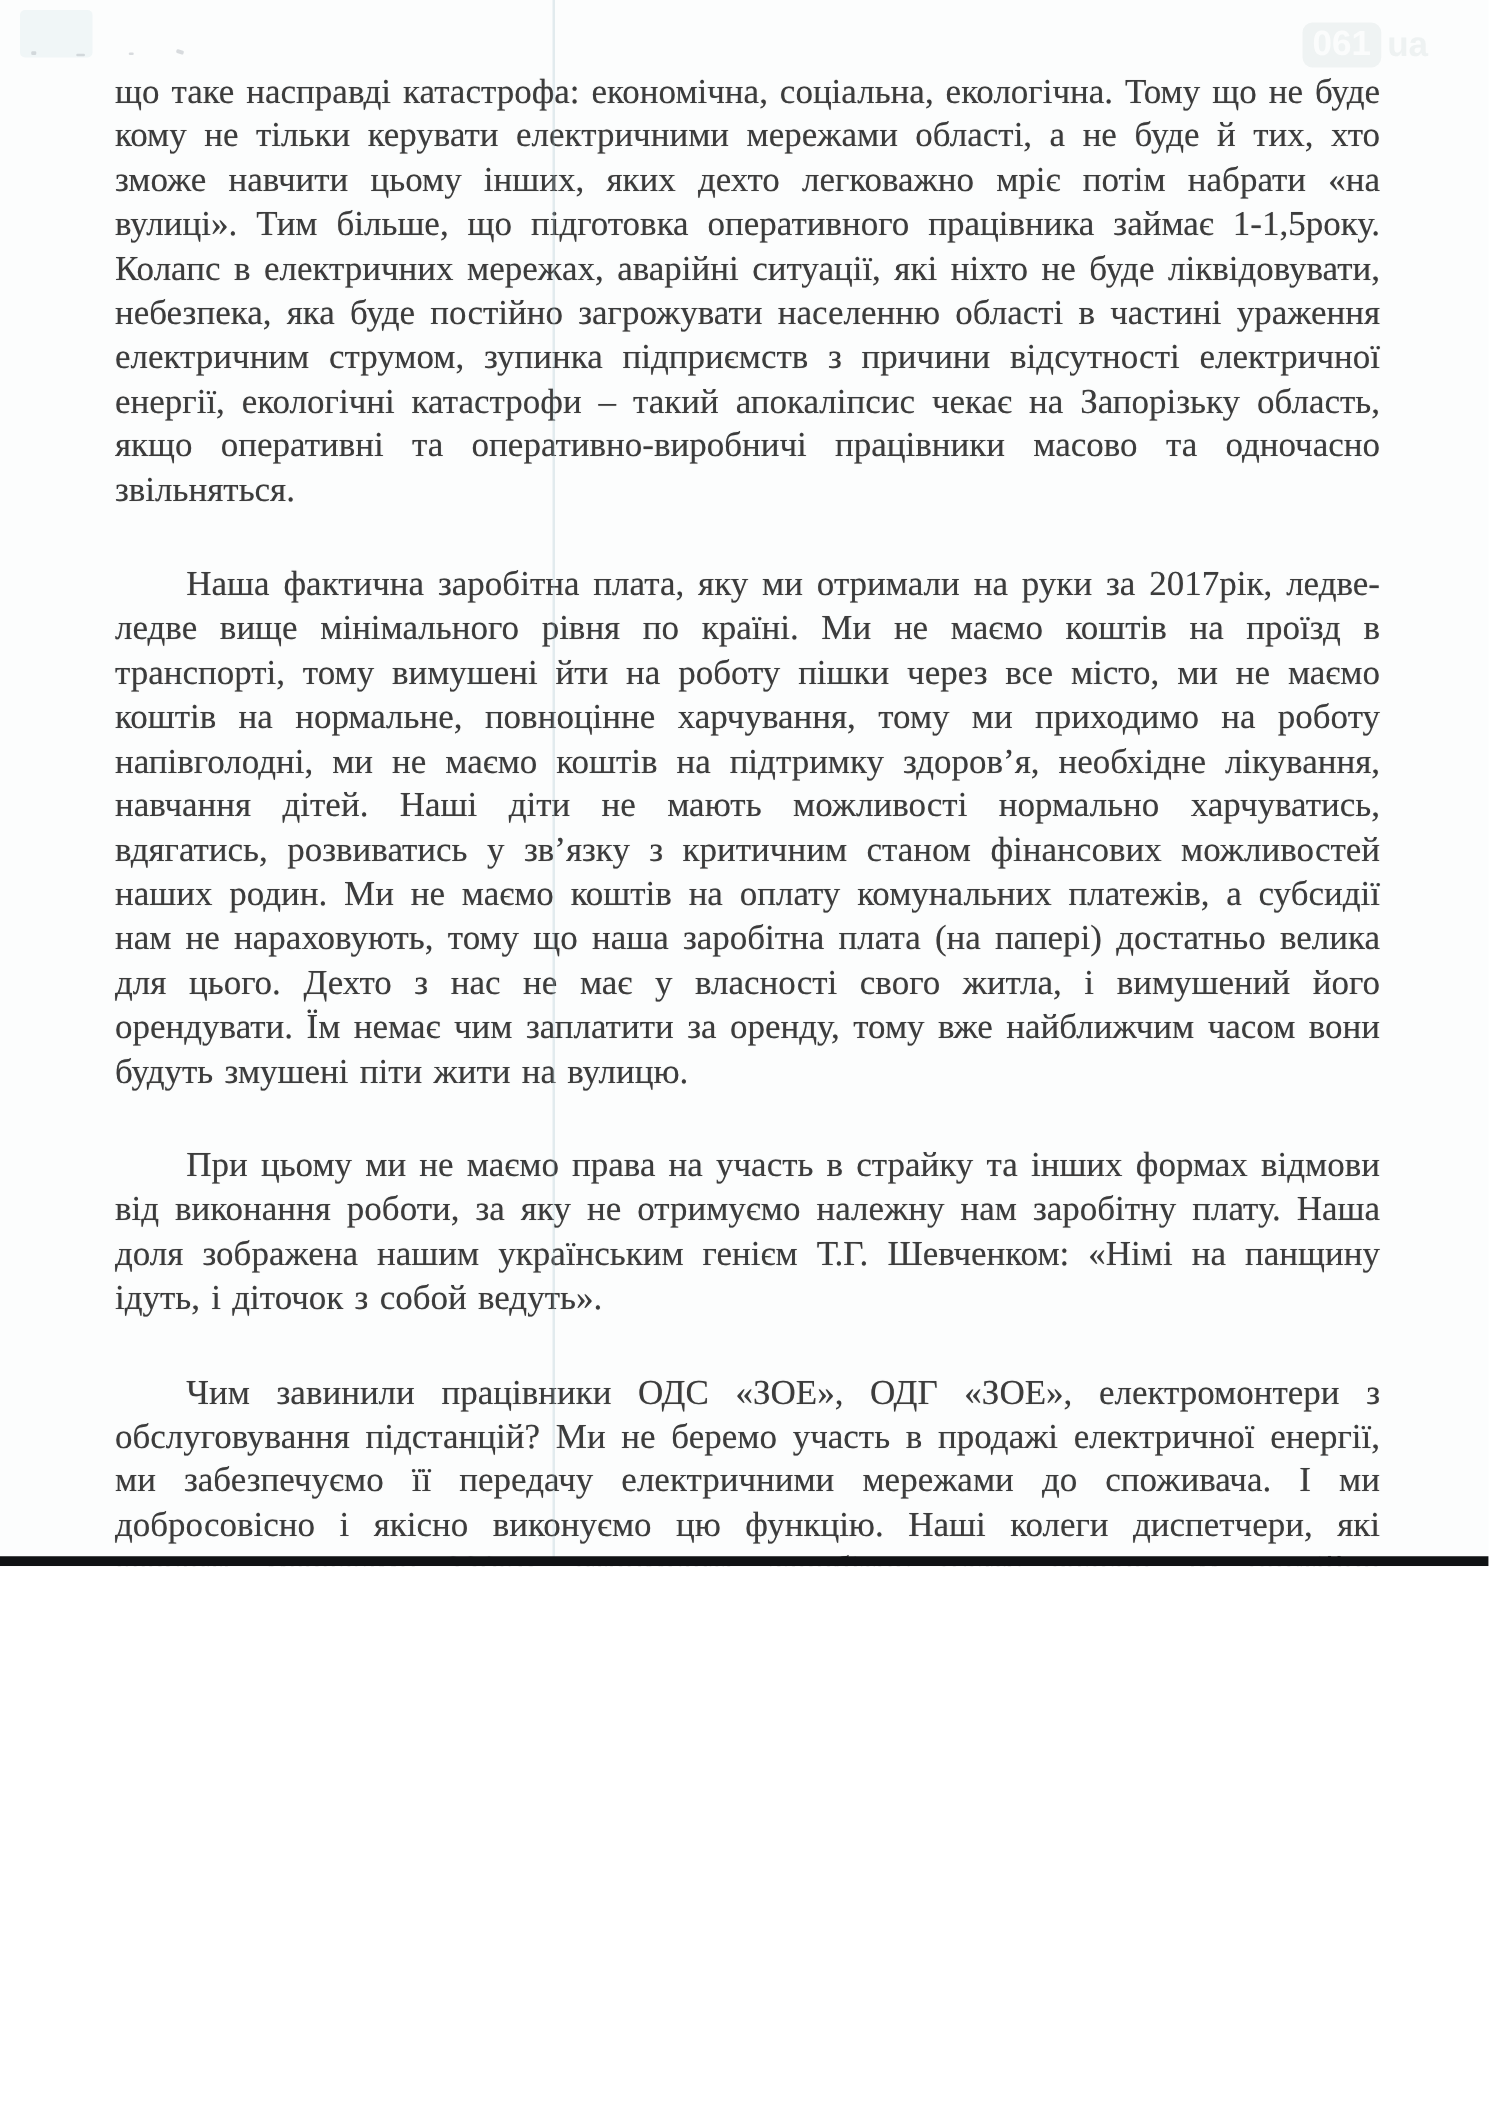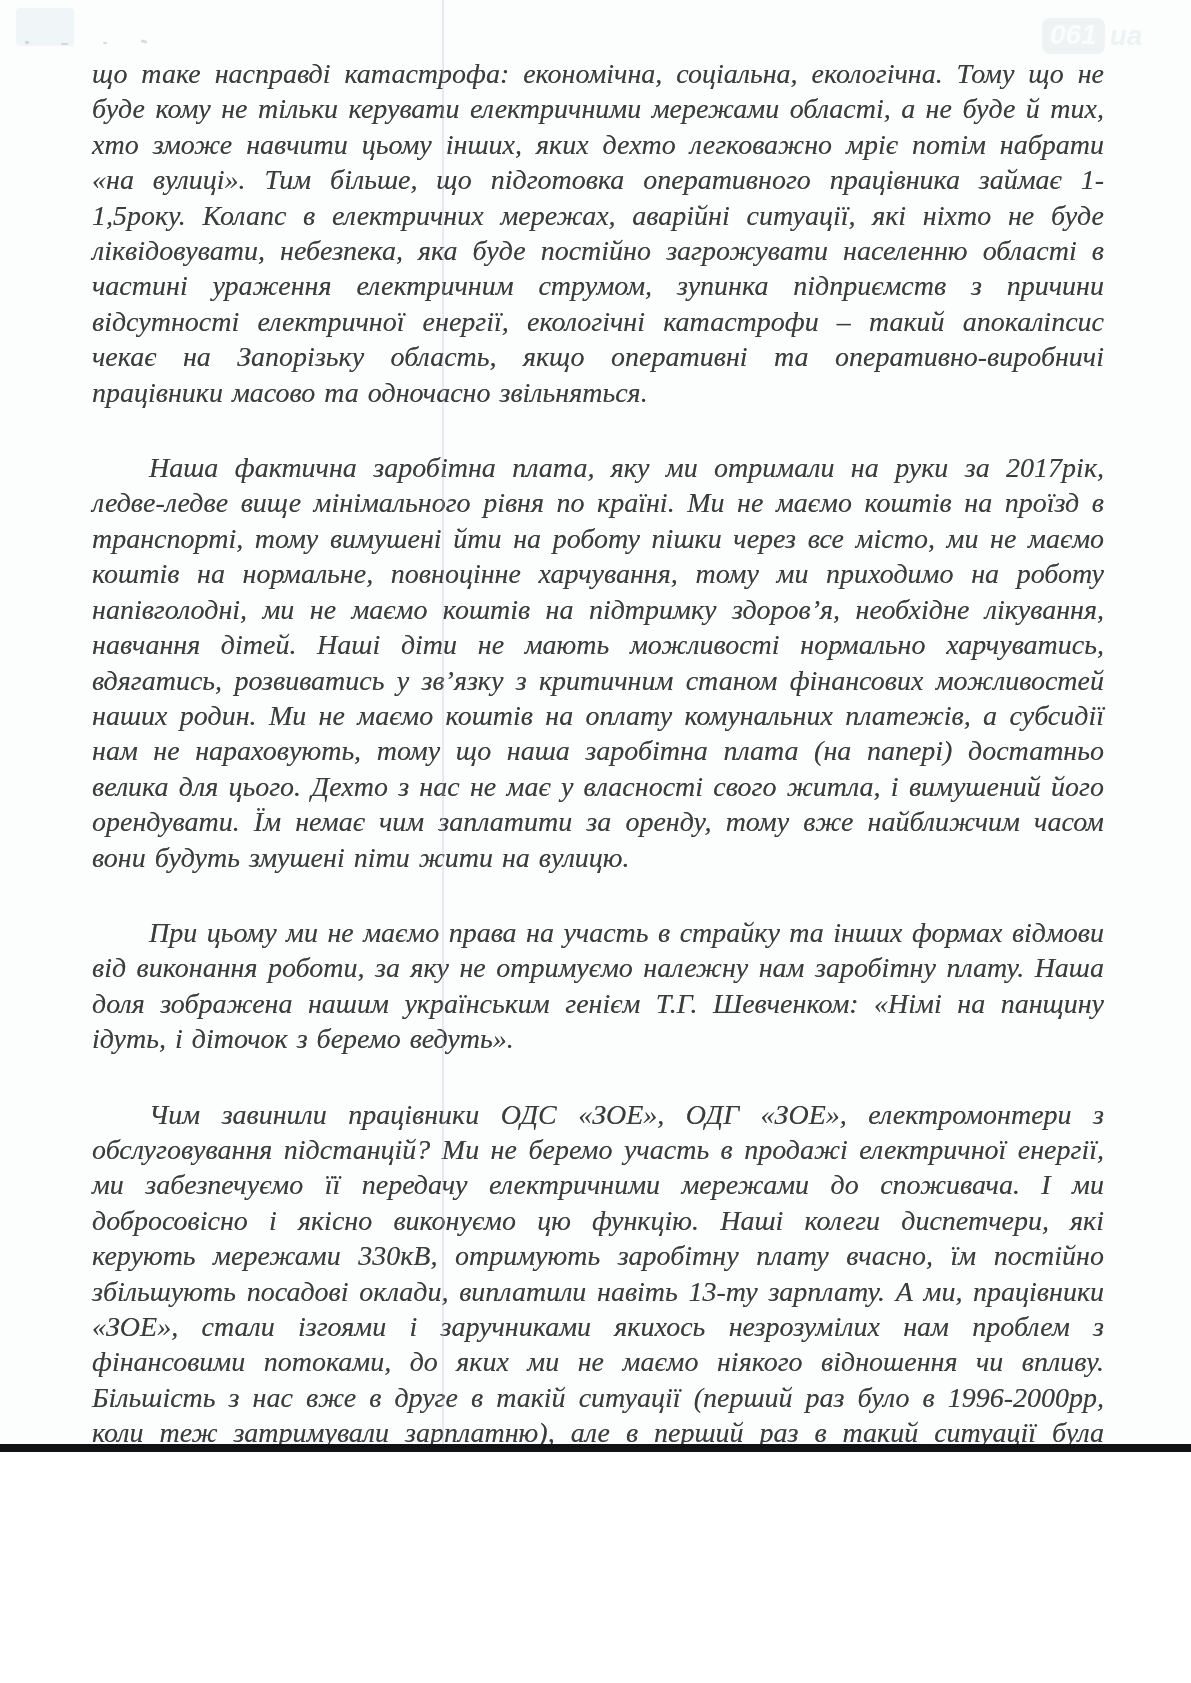--- a/index.html
+++ b/index.html
@@ -3,25 +3,24 @@
 <meta charset="utf-8">
 <style>
   html, body {
     margin: 0;
     padding: 0;
     background: #ffffff;
   }
   .page {
     position: relative;
     width: 1191px;
-    height: 1452px;
+    height: 1253px;
     background: #fcfdfd;
     overflow: hidden;
     font-family: "Liberation Serif", "DejaVu Serif", serif;
-    font-style: italic;
   }
   
   .content {
     position: absolute;
     left: 92px;
     top: 56px;
     width: 1012px;
     color: #3c3c3c;
     font-size: 28px;
     line-height: 35.4px;
@@ -139,21 +138,21 @@
     <span class="wm-box">061</span>
     <span class="wm-suffix">ua</span>
   </div>
 
   <div class="content">
 
     <p class="para">що таке насправді катастрофа: економічна, соціальна, екологічна. Тому що не буде кому не тільки керувати електричними мережами області, а не буде й тих, хто зможе навчити цьому інших, яких дехто легковажно мріє потім набрати «на вулиці». Тим більше, що підготовка оперативного працівника займає 1-1,5року. Колапс в електричних мережах, аварійні ситуації, які ніхто не буде ліквідовувати, небезпека, яка буде постійно загрожувати населенню області в частині ураження електричним струмом, зупинка підприємств з причини відсутності електричної енергії, екологічні катастрофи – такий апокаліпсис чекає на Запорізьку область, якщо оперативні та оперативно-виробничі працівники масово та одночасно звільняться.</p>
 
     <p class="para indent">Наша фактична заробітна плата, яку ми отримали на руки за 2017рік, ледве-ледве вище мінімального рівня по країні. Ми не маємо коштів на проїзд в транспорті, тому вимушені йти на роботу пішки через все місто, ми не маємо коштів на нормальне, повноцінне харчування, тому ми приходимо на роботу напівголодні, ми не маємо коштів на підтримку здоров’я, необхідне лікування, навчання дітей. Наші діти не мають можливості нормально харчуватись, вдягатись, розвиватись у зв’язку з критичним станом фінансових можливостей наших родин. Ми не маємо коштів на оплату комунальних платежів, а субсидії нам не нараховують, тому що наша заробітна плата (на папері) достатньо велика для цього. Дехто з нас не має у власності свого житла, і вимушений його орендувати. Їм немає чим заплатити за оренду, тому вже найближчим часом вони будуть змушені піти жити на вулицю.</p>
 
-    <p class="para indent">При цьому ми не маємо права на участь в страйку та інших формах відмови від виконання роботи, за яку не отримуємо належну нам заробітну плату. Наша доля зображена нашим українським генієм Т.Г. Шевченком: «Німі на панщину ідуть, і діточок з беремо ведуть».</p>
+    <p class="para indent">При цьому ми не маємо права на участь в страйку та інших формах відмови від виконання роботи, за яку не отримуємо належну нам заробітну плату. Наша доля зображена нашим українським генієм Т.Г. Шевченком: «Німі на панщину ідуть, і діточок з собой ведуть».</p>
 
     <p class="para indent"><span>Чим завинили працівники ОДС «ЗОЕ», ОДГ «ЗОЕ», електромонтери з обслуговування підстанцій? Ми не беремо участь в продажі електричної енергії, ми забезпечуємо її передачу електричними мережами до споживача. І ми добросовісно і якісно виконуємо цю функцію. Наші колеги диспетчери, які керують мережами 330кВ, отримують заробітну плату вчасно, їм постійно збільшують посадові оклади, виплатили навіть 13-ту зарплату. А ми, працівники «ЗОЕ», стали ізгоями і заручниками якихось незрозумілих нам проблем з фінансовими потоками, до яких ми не маємо ніякого відношення чи впливу. Більшість з нас вже в друге в такій ситуації (перший раз було в 1996-2000рр, коли теж затримували зарплатню), але в перший раз в такий ситуації була майже вся країна, в перший раз були взаємозаліки, по яких можна було отримати якість продукти харчування. Зараз нам та нашим сім’ям ніхто не допомагає.</span> <strong class="bold-question">Люди, чим ми перед вами завинили?</strong></p>
 
     <p class="para indent">Враховуючи вищевикладене, висуваємо наступні вимоги до керівництва ПАТ «Запоріжжяобленерго»:</p>
 
   </div>
 
   <div class="noise-1"></div>
   <div class="noise-2"></div>
   <div class="scan-line"></div>

